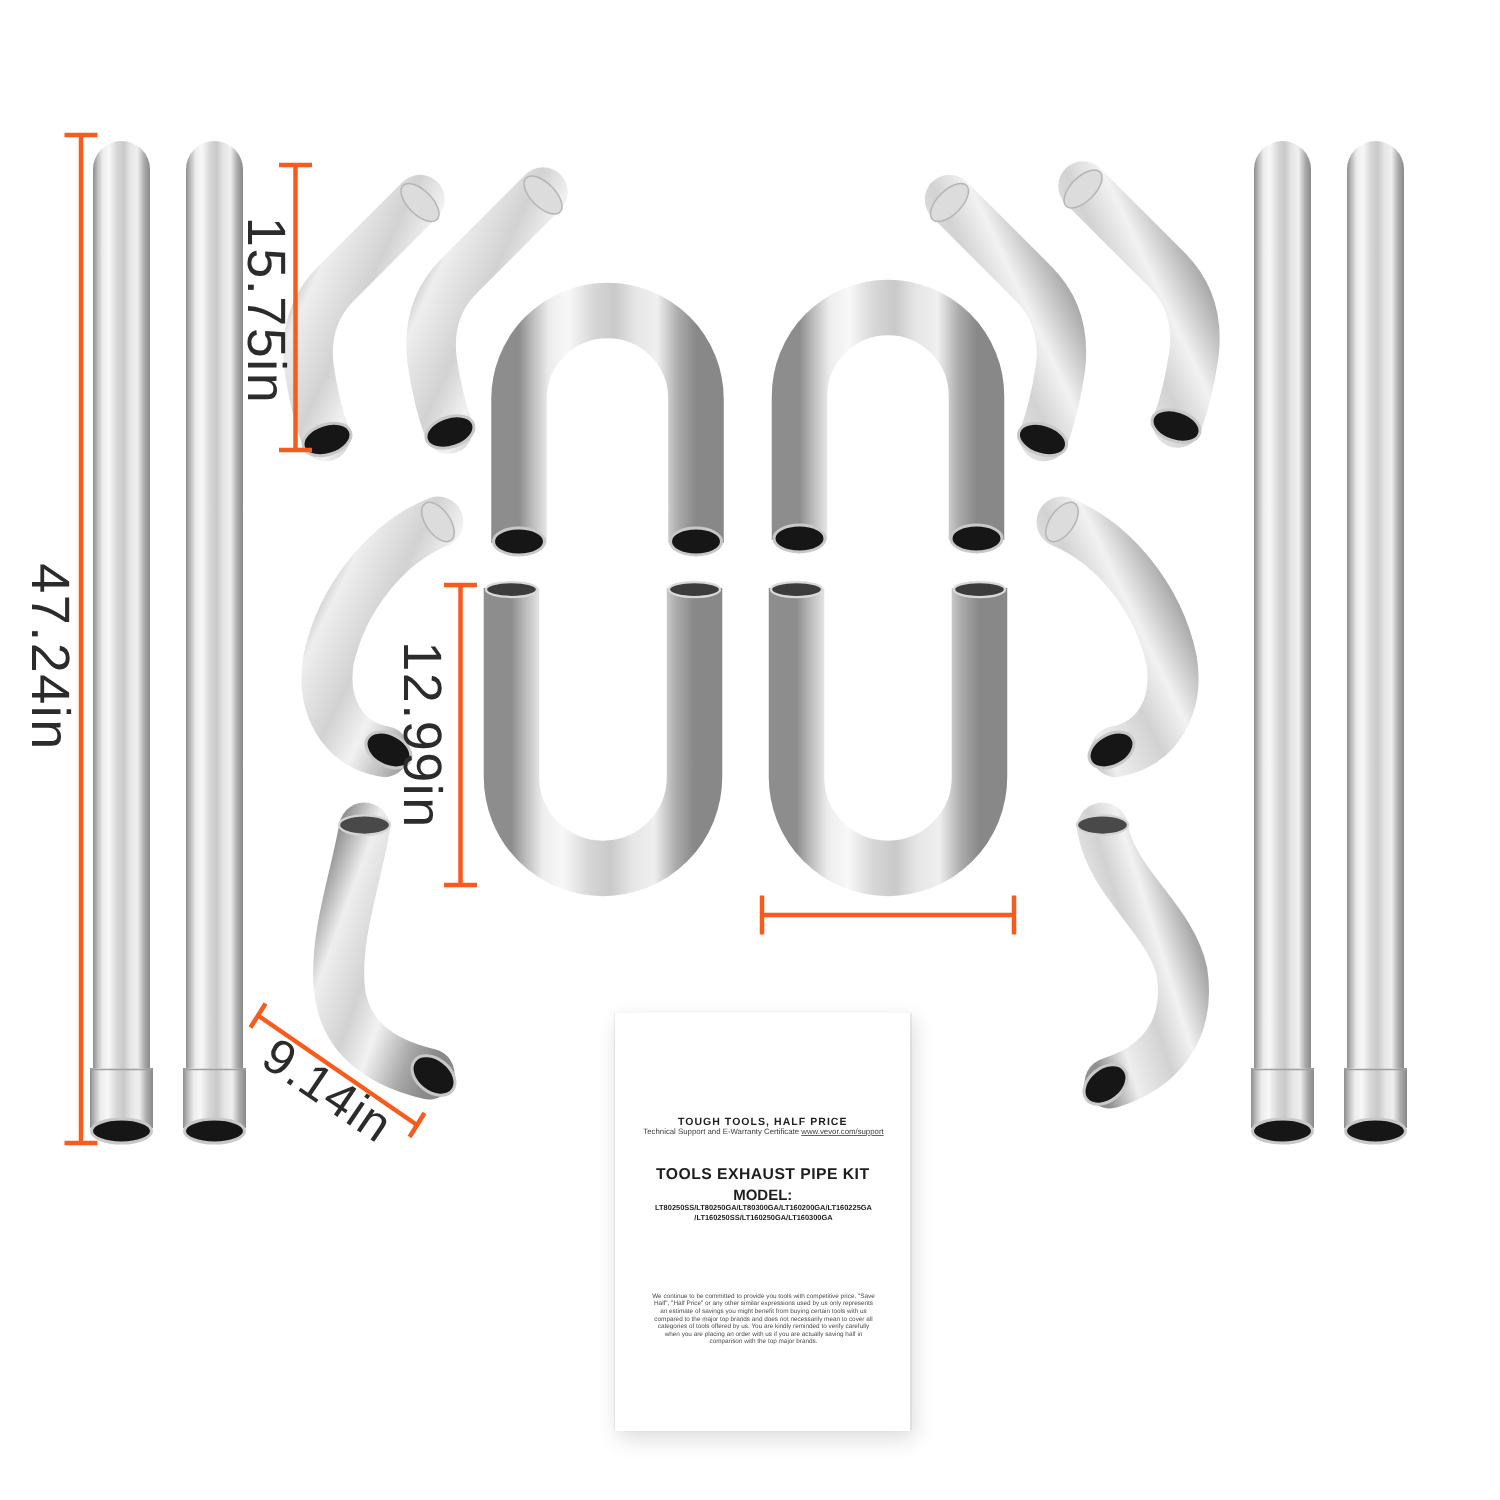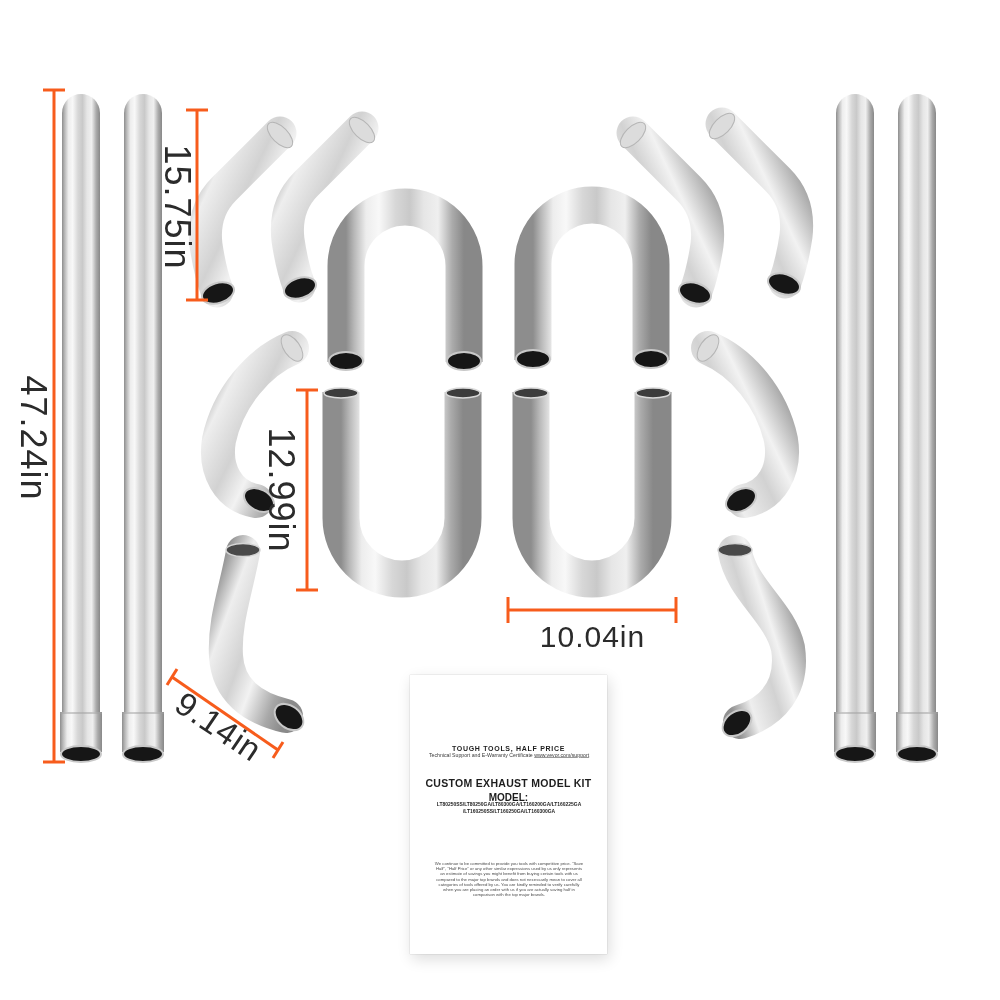--- a/index.html
+++ b/index.html
@@ -182,29 +182,28 @@
       <path d="M172,677 L278,750"></path>
           <path d="M167,685 L177,669"></path>
           <path d="M273,758 L283,742"></path>
     </g>
   </g>
 </svg>
 
 <div class="dim-label rot90" id="lbl47">47.24in</div>
 <div class="dim-label rot90" id="lbl15">15.75in</div>
 <div class="dim-label rot90" id="lbl12">12.99in</div>
-<div class="dim-label" id="lbl10">10.04in</div>
 <div class="dim-label" id="lbl9">9.14in</div>
 
 <div class="card">
   <div class="tagline">TOUGH TOOLS, HALF PRICE</div>
   <div class="support">
     <span>Technical Support and E-Warranty Certificate </span><span class="url">www.vevor.com/support</span>
   </div>
-  <div class="title">CUSTOM EXHAUST MODEL KIT</div>
+  <div class="title">TOOLS EXHAUST PIPE KIT</div>
   <div class="model-label">MODEL:</div>
   <div class="models">
     <div>LT80250SS/LT80250GA/LT80300GA/LT160200GA/LT160225GA</div>
     <div>/LT160250SS/LT160250GA/LT160300GA</div>
   </div>
   <div class="disclaimer">We continue to be committed to provide you tools with competitive price. "Save Half", "Half Price" or any other similar expressions used by us only represents an estimate of savings you might benefit from buying certain tools with us compared to the major top brands and does not necessarily mean to cover all categories of tools offered by us. You are kindly reminded to verify carefully when you are placing an order with us if you are actually saving half in comparison with the top major brands.</div>
 </div>
 
 </div>
 

